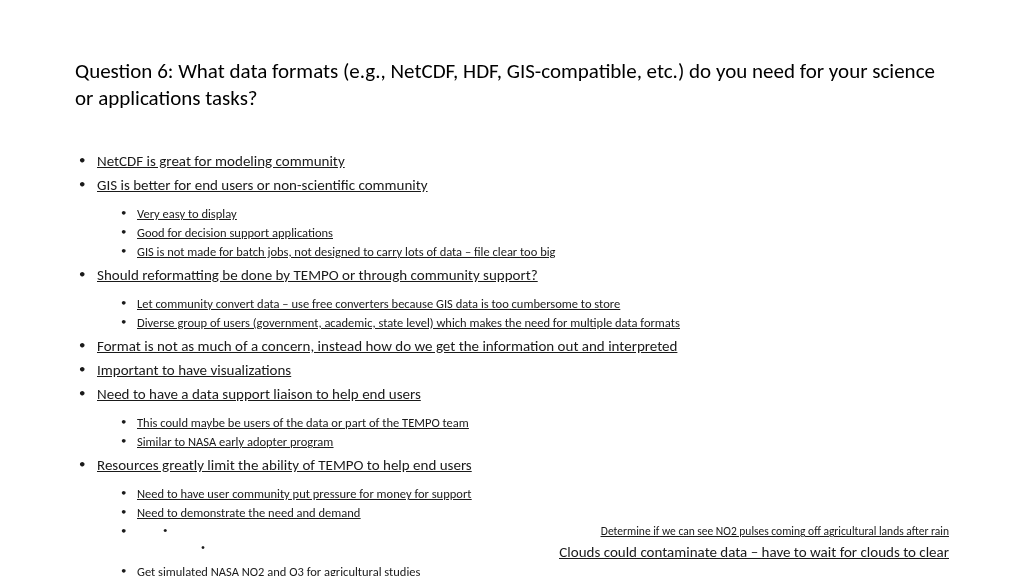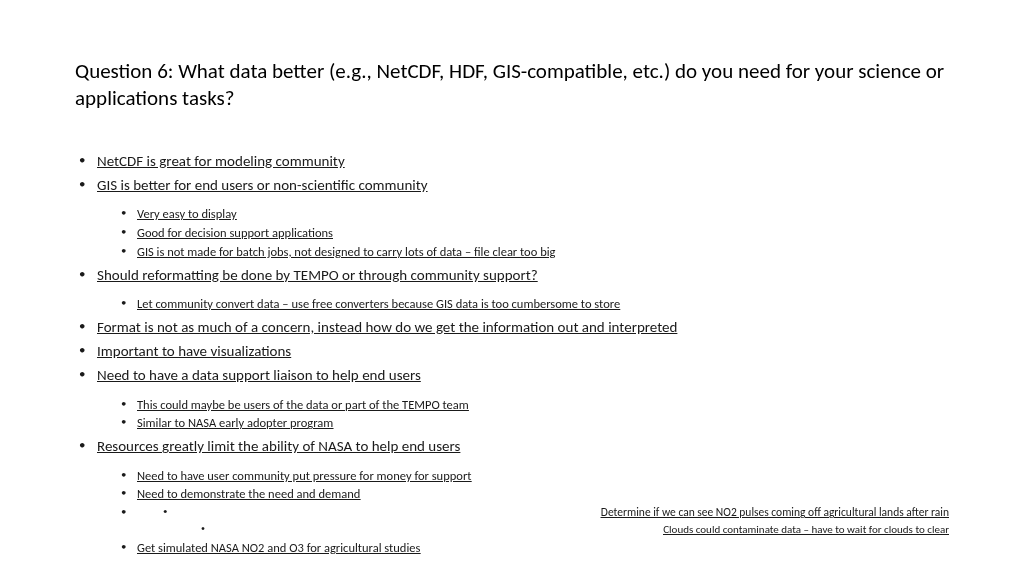--- a/index.html
+++ b/index.html
@@ -73,70 +73,71 @@
       content: "•";
       position: absolute;
       left: 4px;
       top: 0;
       font-size: 9px;
     }
     .lvl4 {
       margin-top: 2px;
     }
     .lvl4 > li {
-      font-size: 11px;
+      font-size: 15px;
       line-height: 1.35;
       position: relative;
       padding-left: 16px;
       margin-left: 20px;
       margin-bottom: 2px;
     }
     .lvl4 > li::before {
       content: "•";
       position: absolute;
       left: 4px;
       top: 0;
       font-size: 8px;
     }
   </style>
 </head>
 <body>
 
 <div class="slide">
-  <div class="title">Question 6:  What data better (e.g., NetCDF, HDF, GIS-compatible, etc.) do you need for your science or applications tasks?</div>
+  <div class="title">Question 6:  What data formats (e.g., NetCDF, HDF, GIS-compatible, etc.) do you need for your science or applications tasks?</div>
 
   <ul class="lvl1">
     <li><span>NetCDF is great for modeling community</span></li>
 
     <li><span>GIS is better for end users or non-scientific community</span>
       <ul class="lvl2">
         <li><span>Very easy to display</span></li>
         <li><span>Good for decision support applications</span></li>
         <li><span>GIS is not made for batch jobs, not designed to carry lots of data – file clear too big</span></li>
       </ul>
     </li>
 
     <li><span>Should reformatting be done by TEMPO or through community support?</span>
       <ul class="lvl2">
         <li><span>Let community convert data – use free converters because GIS data is too cumbersome to store</span></li>
+        <li><span>Diverse group of users (government, academic, state level) which makes the need for multiple data formats</span></li>
       </ul>
     </li>
 
     <li><span>Format is not as much of a concern, instead how do we get the information out and interpreted</span></li>
 
     <li><span>Important to have visualizations</span></li>
 
     <li><span>Need to have a data support liaison to help end users</span>
       <ul class="lvl2">
         <li><span>This could maybe be users of the data or part of the TEMPO team</span></li>
         <li><span>Similar to NASA early adopter program</span></li>
       </ul>
     </li>
 
-    <li><span>Resources greatly limit the ability of NASA to help end users</span>
+    <li><span>Resources greatly limit the ability of TEMPO to help end users</span>
       <ul class="lvl2">
         <li><span>Need to have user community put pressure for money for support</span></li>
         <li><span>Need to demonstrate the need and demand</span></li>
         <li>
           <ul class="lvl3">
             <li><span>Determine if we can see NO2 pulses coming off agricultural lands after rain</span>
               <ul class="lvl4">
                 <li><span>Clouds could contaminate data – have to wait for clouds to clear</span></li>
               </ul>
             </li>

